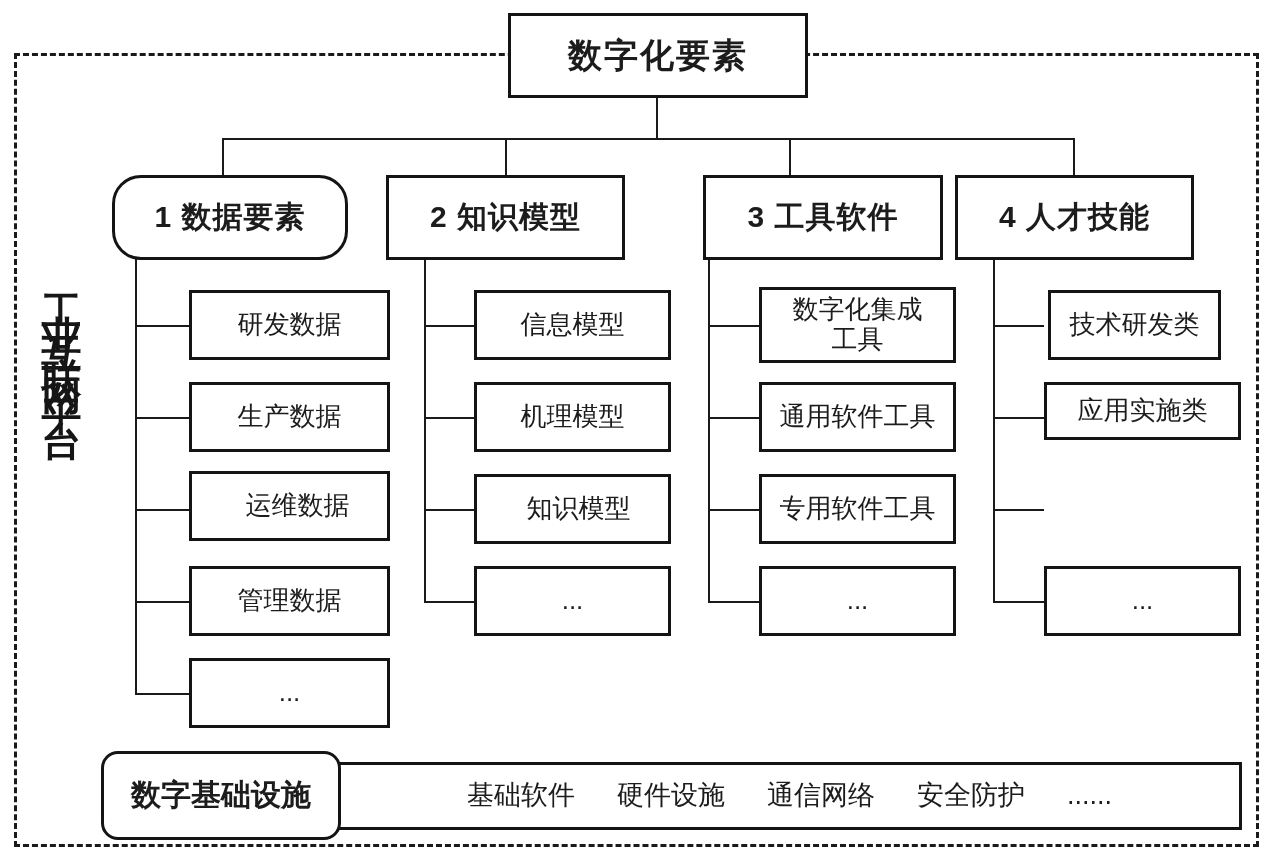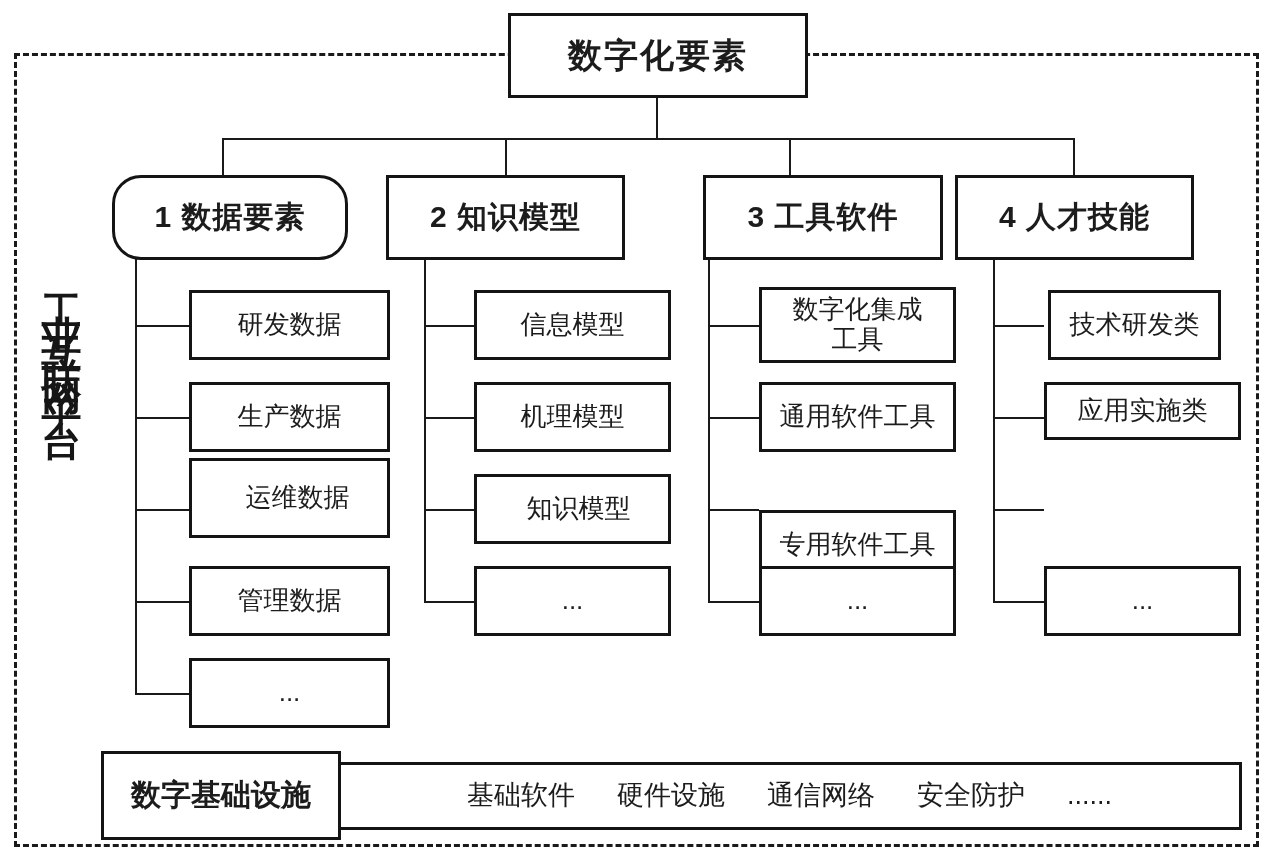--- a/index.html
+++ b/index.html
@@ -102,41 +102,41 @@
 
   <div class="node root-node" style="left:508px; top:13px; width:300px; height:85px;">数字化要素</div>
 
   <div class="node cat-node" style="left:112px; top:175px; width:236px; height:85px;border-radius:29px;">1 数据要素</div>
   <div class="node cat-node" style="left:386px; top:175px; width:239px; height:85px;">2 知识模型</div>
   <div class="node cat-node" style="left:703px; top:175px; width:240px; height:85px;">3 工具软件</div>
   <div class="node cat-node" style="left:955px; top:175px; width:239px; height:85px;">4 人才技能</div>
 
   <div class="node leaf-node" style="left:189px; top:290px; width:201px; height:70px;">研发数据</div>
   <div class="node leaf-node" style="left:189px; top:382px; width:201px; height:70px;">生产数据</div>
-  <div class="node leaf-node" style="left:189px; top:458px; width:201px; height:80px;padding-left:16px;">运维数据</div>
+  <div class="node leaf-node" style="left:189px; top:471px; width:201px; height:70px;padding-left:16px;">运维数据</div>
   <div class="node leaf-node" style="left:189px; top:566px; width:201px; height:70px;">管理数据</div>
   <div class="node leaf-node" style="left:189px; top:658px; width:201px; height:70px;">...</div>
 
   <div class="node leaf-node" style="left:474px; top:290px; width:197px; height:70px;">信息模型</div>
   <div class="node leaf-node" style="left:474px; top:382px; width:197px; height:70px;">机理模型</div>
   <div class="node leaf-node" style="left:474px; top:474px; width:197px; height:70px;padding-left:12px;">知识模型</div>
   <div class="node leaf-node" style="left:474px; top:566px; width:197px; height:70px;">...</div>
 
   <div class="node leaf-node" style="left:759px; top:287px; width:197px; height:76px;">数字化集成
 工具</div>
   <div class="node leaf-node" style="left:759px; top:382px; width:197px; height:70px;">通用软件工具</div>
-  <div class="node leaf-node" style="left:759px; top:474px; width:197px; height:70px;margin-top:36px;">专用软件工具</div>
+  <div class="node leaf-node" style="left:759px; top:474px; width:197px; height:70px;">专用软件工具</div>
   <div class="node leaf-node" style="left:759px; top:566px; width:197px; height:70px;">...</div>
 
   <div class="node leaf-node" style="left:1048px; top:290px; width:173px; height:70px;">技术研发类</div>
   <div class="node leaf-node" style="left:1044px; top:382px; width:197px; height:58px;">应用实施类</div>
   <div class="node leaf-node" style="left:1044px; top:566px; width:197px; height:70px;">...</div>
 
   <div class="node infra-bar" style="left:337px; top:762px; width:905px; height:68px;">
     <span class="item">基础软件</span>
     <span class="item">硬件设施</span>
     <span class="item">通信网络</span>
     <span class="item">安全防护</span>
     <span class="item">......</span>
   </div>
-  <div class="node infra-label" style="left:101px; top:751px; width:240px; height:89px;">数字基础设施</div>
+  <div class="node infra-label" style="left:101px; top:751px; width:240px; height:89px;border-radius:17px;">数字基础设施</div>
 
 </div>
 
 </body></html>

